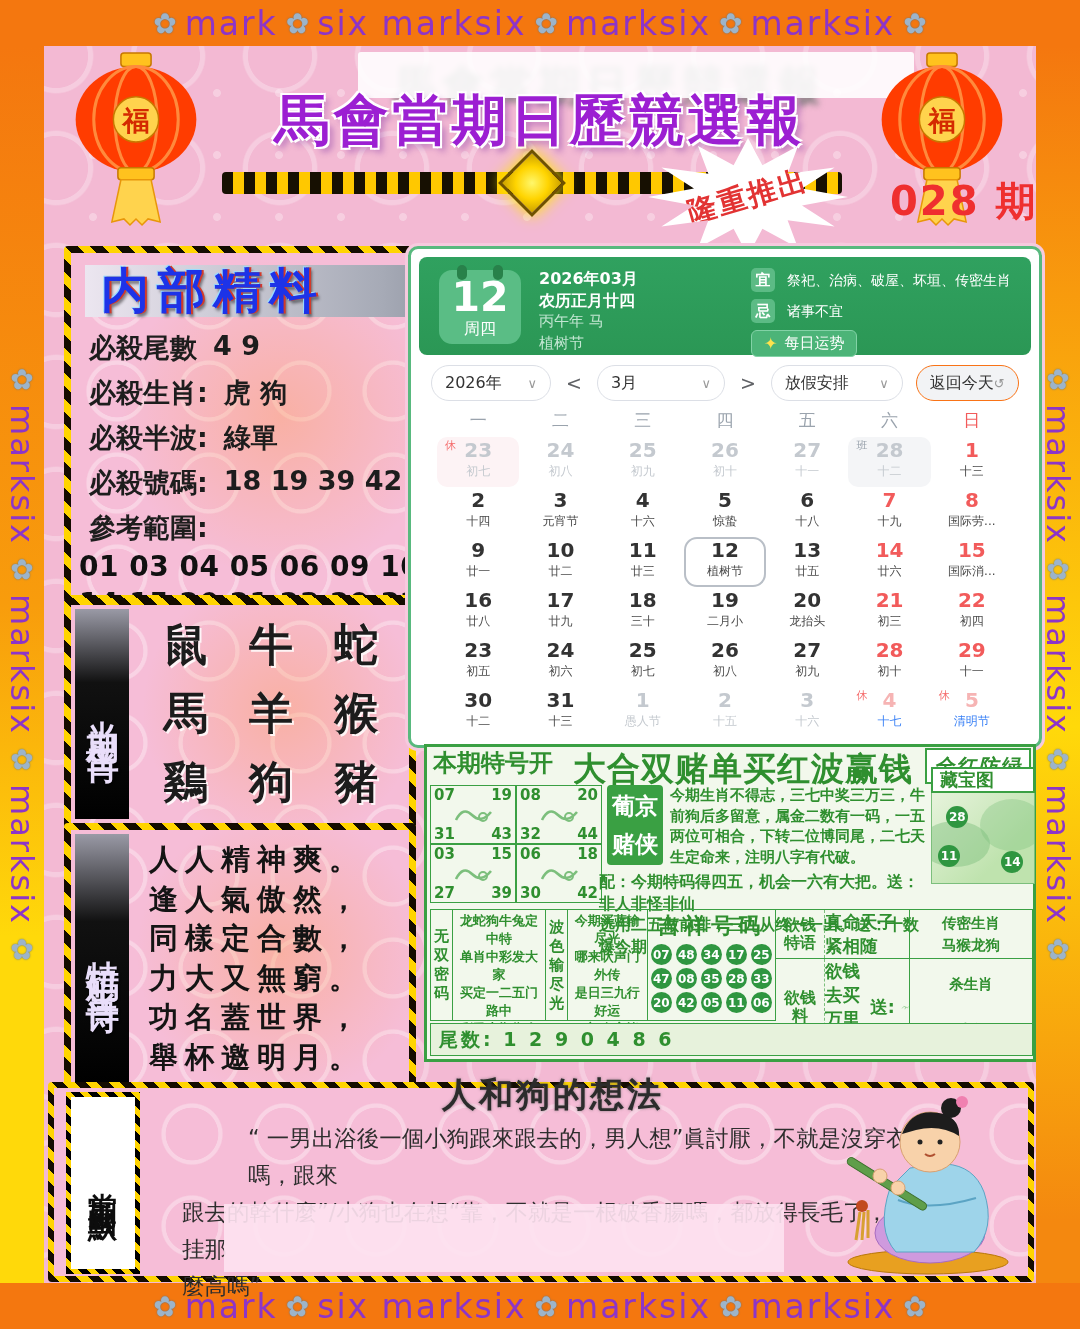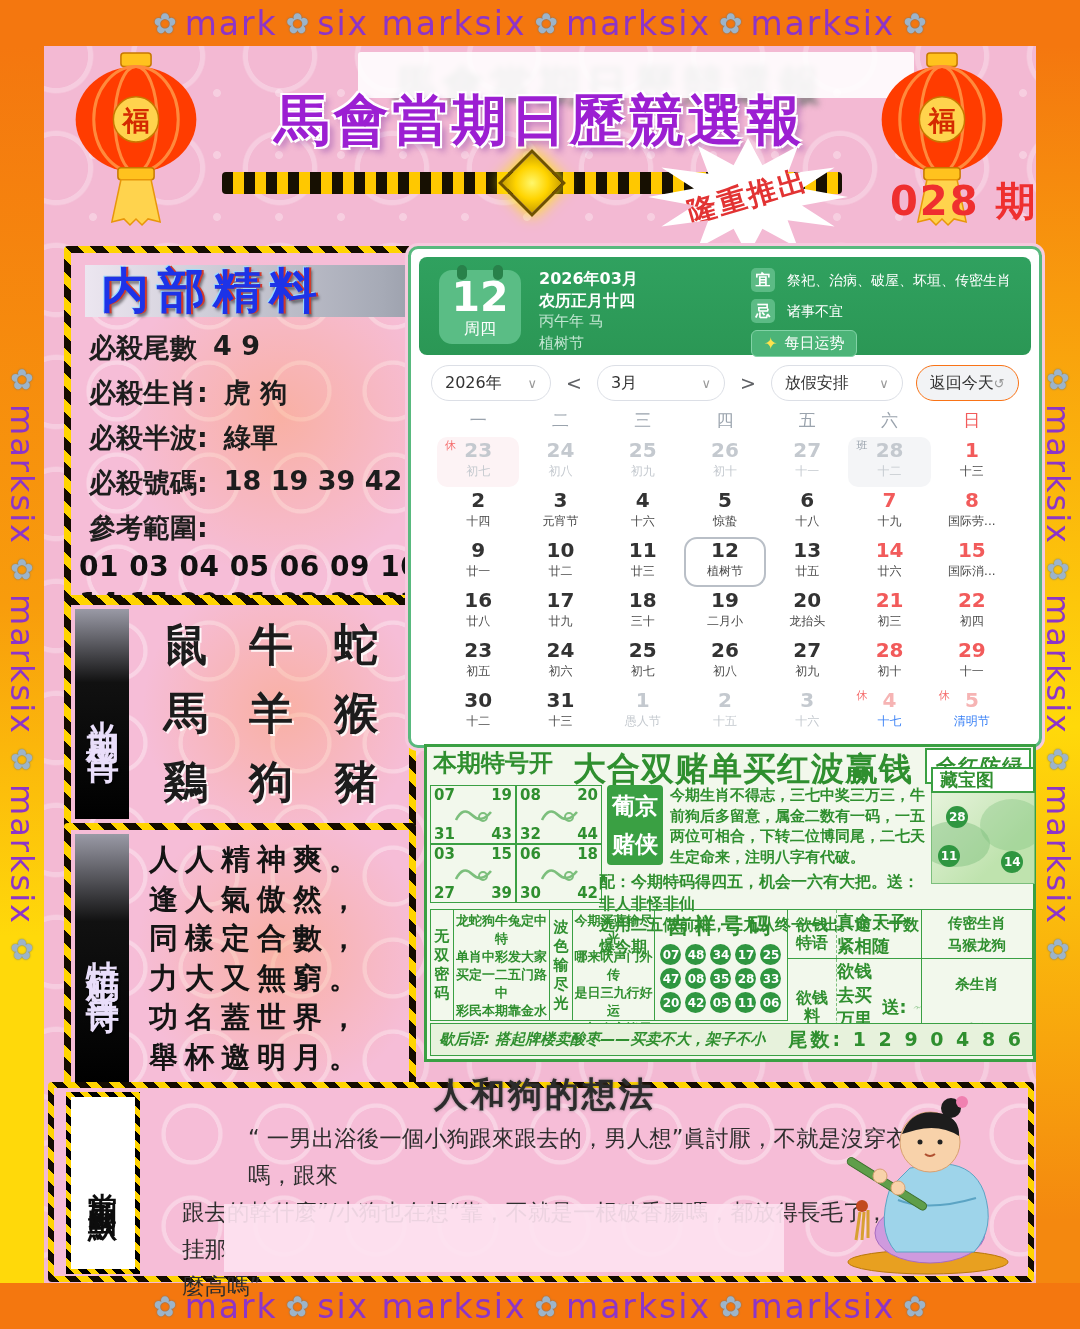--- a/index.html
+++ b/index.html
@@ -148,36 +148,36 @@
   .lnum{width:21px;height:21px;border-radius:50%;background:#2f9640;color:#fff;font-size:12px;font-weight:bold;
     display:flex;align-items:center;justify-content:center}
   .rstack{flex:1;display:flex;flex-direction:column}
   .rrow{flex:1;display:flex;border:1.5px solid #3aa043;border-left:none}
   .rrow + .rrow{border-top:none}
   .rlabel{width:48px;display:flex;align-items:center;justify-content:center;font-weight:bold}
   .rlabel span{width:34px;word-break:break-all;font-size:16px;line-height:18px;text-align:center}
   .rtext{flex:1;display:flex;align-items:center;justify-content:center;font-size:17.5px;font-weight:bold;
     border-left:1px dashed #7cbf7c;gap:6px}
   .rside{width:90px;border-left:1.5px solid #3aa043;display:flex;flex-direction:column;align-items:center;
-    justify-content:space-around;font-size:14.5px;font-weight:bold;padding:2px 10px}
+    justify-content:space-around;font-size:14.5px;font-weight:bold;padding:2px 16px}
   .lbar{position:absolute;left:3px;bottom:3px;width:603px;height:33px;display:flex;align-items:center;
     background:#e7f2dc;border:1.5px solid #3aa043;box-sizing:border-box;padding:0 8px}
   .xhy{flex:1;font-style:italic;font-weight:bold;font-size:15px}
   .ws{font-size:19px;font-weight:bold;letter-spacing:3px}
   
   .humor{position:absolute;left:48px;top:1082px;width:986px;height:200px;padding:6px;border-radius:4px;
     background:repeating-linear-gradient(45deg,#140c00 0 8px,#ffd400 8px 16px);box-sizing:border-box}
   .humor .inner{position:relative;width:100%;height:100%;background:#f6bdd7;
     background-image:radial-gradient(circle, transparent 40%, rgba(255,255,255,.33) 41% 46%, transparent 48%);
     background-size:92px 92px}
   .h-label{position:absolute;left:12px;top:4px;width:64px;height:172px;background:#fff;
     border:5px solid transparent;border-image:repeating-linear-gradient(45deg,#000 0 6px,#ffd400 6px 12px) 5;
     display:flex;align-items:center;justify-content:center}
   .h-label span{writing-mode:vertical-rl;text-orientation:upright;font-size:29px;font-weight:bold;color:#0d0d0d;letter-spacing:7px}
-  .h-title{position:absolute;left:4px;top:-16px;width:100%;text-align:center;font-size:34px;font-weight:bold;
+  .h-title{position:absolute;left:12px;top:-16px;width:100%;text-align:center;font-size:34px;font-weight:bold;
     color:#2c2c2c;letter-spacing:3px;text-shadow:0 0 3px rgba(90,90,90,.65)}
   .h-text{position:absolute;left:128px;top:32px;width:780px;font-size:22.5px;color:#2e2e2e;line-height:37px}
   .h-text div:first-child{padding-left:66px}
   .h-patch{position:absolute;left:170px;top:116px;width:560px;height:68px;background:rgba(253,226,240,.92)}
   .h-boy{position:absolute;right:2px;bottom:0;width:248px;height:186px}
 </style>
 </head>
 <body>
 
 <div class="page">
@@ -694,21 +694,20 @@
               </svg>
           </div>
           <div class="rside">
             <span>杀生肖</span>
               <span>猪兔</span>
           </div>
         </div>
       </div>
     </div>
     <div class="lbar">
-      <span class="xhy">歇后语: 搭起牌楼卖酸枣——买卖不大，架子不小</span>
       <span class="ws"><span>尾数:</span> <span>1 2 9 0 4 8 6</span></span>
     </div>
   </div>
 
   <div class="humor">
     <div class="inner">
       <div class="h-title">人和狗的想法</div>
       <div class="h-label">
           <span>當期幽默</span>
         </div>

